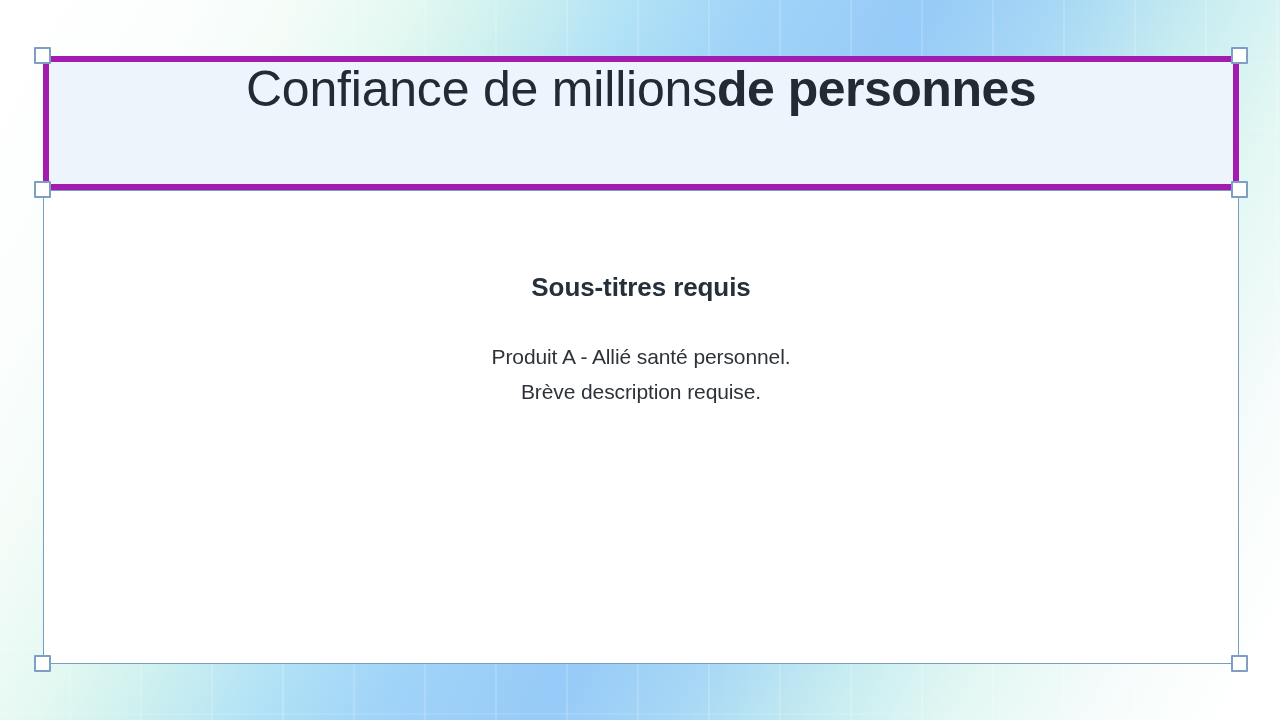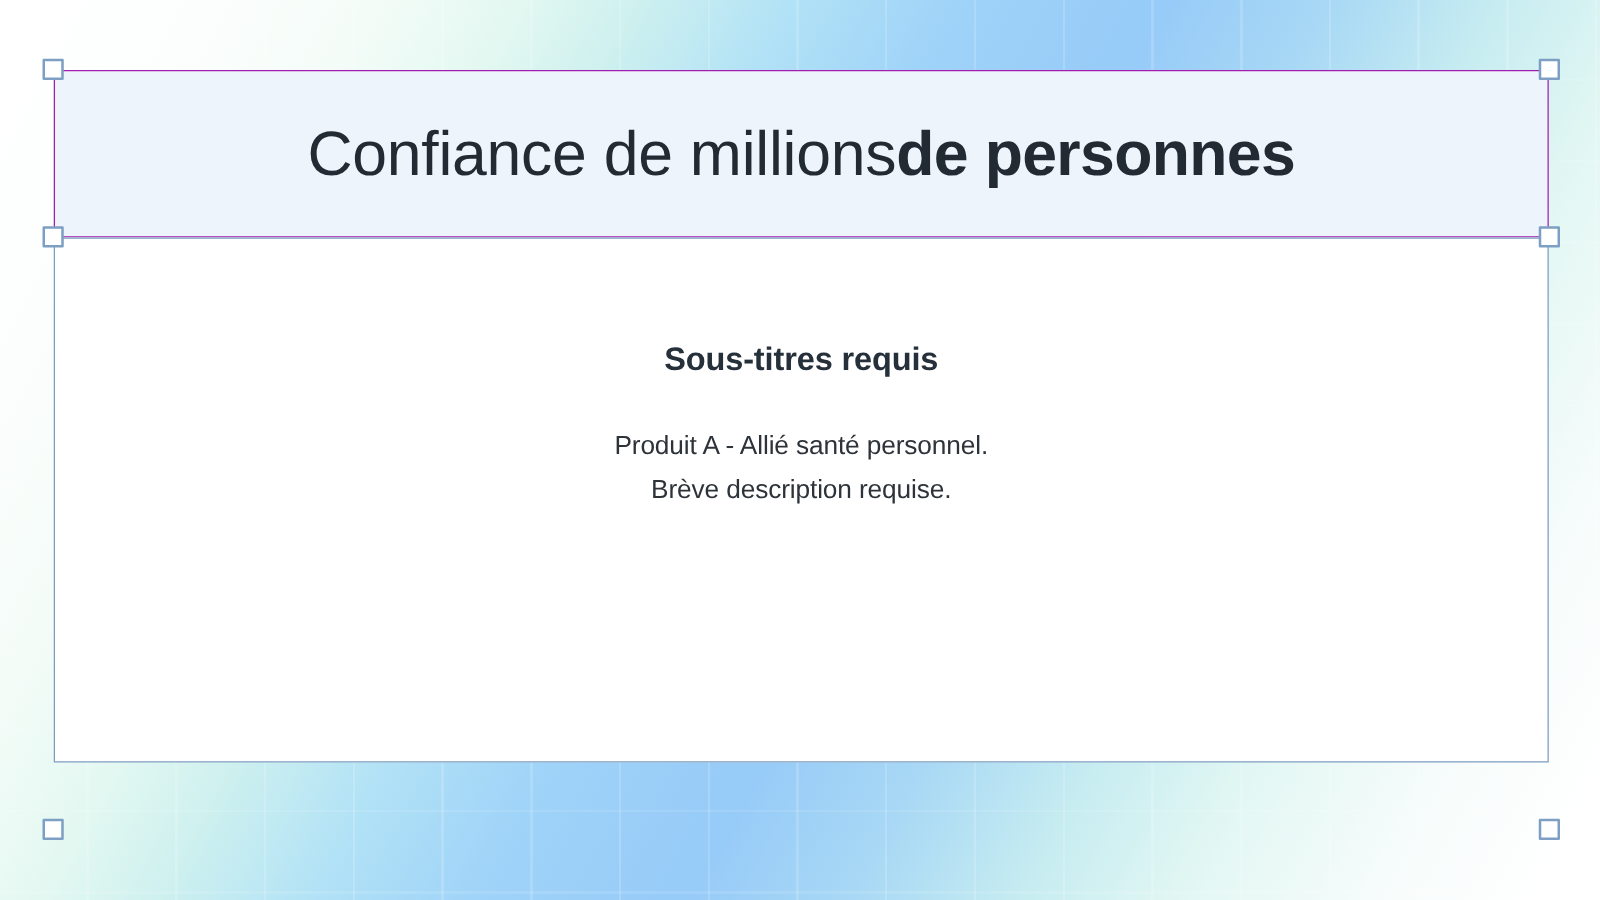--- a/index.html
+++ b/index.html
@@ -80,44 +80,43 @@
     height: 608px;
   }
 
   #title-block {
     position: absolute;
     left: 0;
     top: 0;
     width: 1196px;
     height: 134px;
     background: #eef4fc;
-    border: 1px solid #a21caf;
+    border: 6px solid #a21caf;
     display: flex;
-    align-items: center;
     justify-content: center;
     overflow: hidden;
   }
 
   #title-text {
     font-size: 50px;
     line-height: 1.1;
     color: #222a33;
     white-space: nowrap;
     letter-spacing: -0.2px;
     font-weight: 400;
   }
   #title-text .title-regular { font-weight: 400; }
   #title-text .title-bold { font-weight: 700; letter-spacing: -0.5px; }
 
   #body-block {
     position: absolute;
     left: 0;
     top: 134px;
     width: 1196px;
-    height: 420px;
+    height: 474px;
     background: #ffffff;
     border: 1px solid #7a9cc0;
     border-top: 1px solid #7a9cc0;
     overflow: hidden;
   }
 
   #body-content {
     padding-top: 81px;
     text-align: center;
   }

